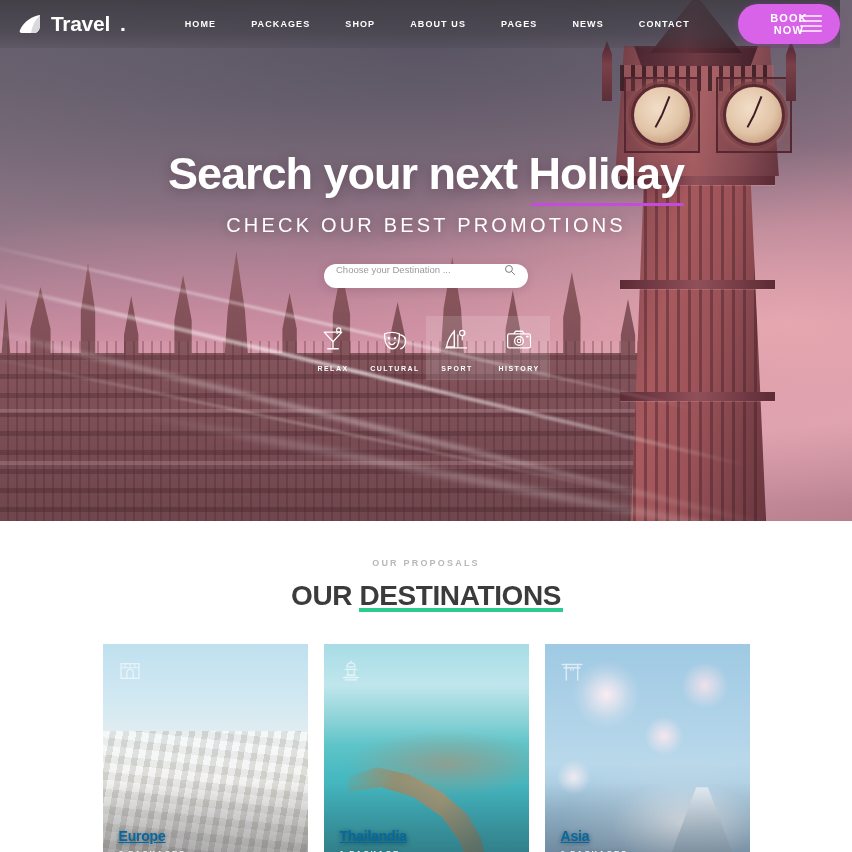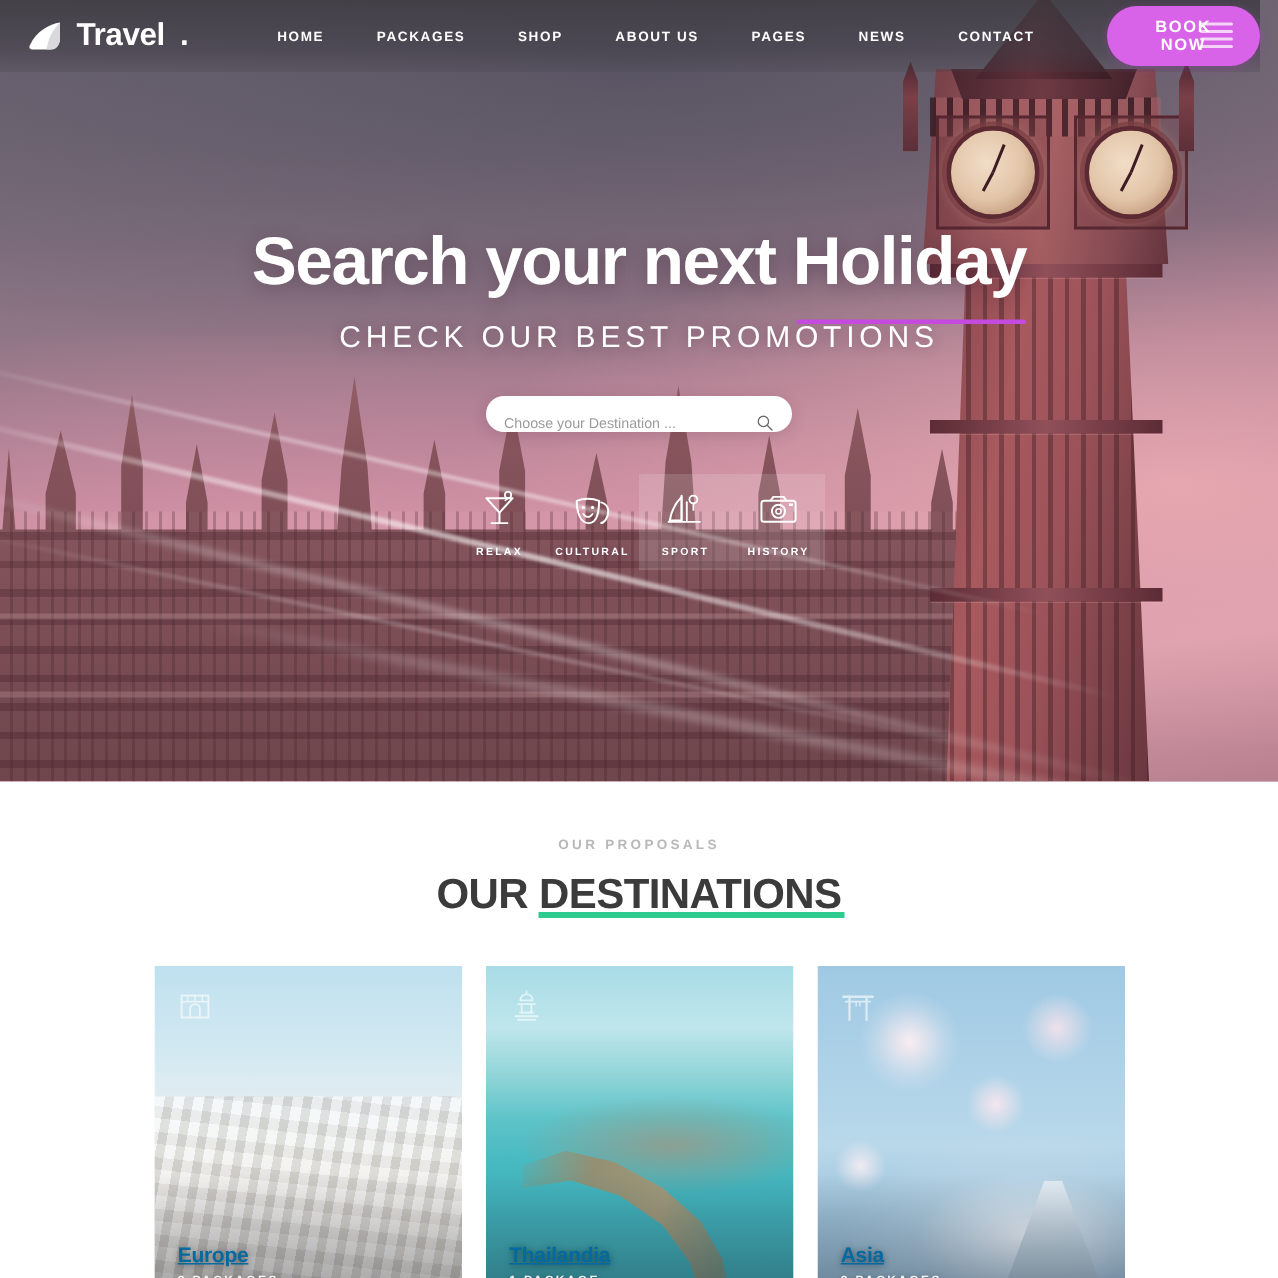--- a/index.html
+++ b/index.html
@@ -177,36 +177,36 @@
     display:flex; flex-direction:column; align-items:center;
   }
   .hero-title {
     margin-top:148px;
     color:#fff; font-size:45px; font-weight:bold; letter-spacing:-1px;
     text-shadow:0 2px 12px rgba(60,30,50,.35);
     white-space:nowrap;
   }
   .hero-title .accent {
     position:relative;
-    padding-bottom:14px;
+    padding-bottom:4px;
   }
   .hero-title .accent::after {
     content:""; position:absolute; left:2px; right:0; bottom:-3px; height:3px;
     background:#c44ae0; border-radius:2px;
   }
   .hero-sub {
     margin-top:14px;
     color:#fff; font-size:20px; letter-spacing:3.2px; font-weight:400;
     text-shadow:0 1px 8px rgba(60,30,50,.35);
   }
   .search-wrap {
     margin-top:27px;
     width:204px; height:24px;
     background:#fff; border-radius:14px;
-    display:flex; align-items:flex-end;
+    display:flex; align-items:flex-start;
     padding:0 12px;
     box-shadow:0 2px 10px rgba(80,40,60,.18);
   }
   .search-input {
     flex:1; border:none; outline:none; background:transparent;
     font-family:"Liberation Sans", sans-serif;
     font-size:9.5px; color:#8a8a8a;
   }
   .search-input::placeholder { color:#9b9b9b; }
   .search-icon { width:12px; height:12px; flex:0 0 auto; }

